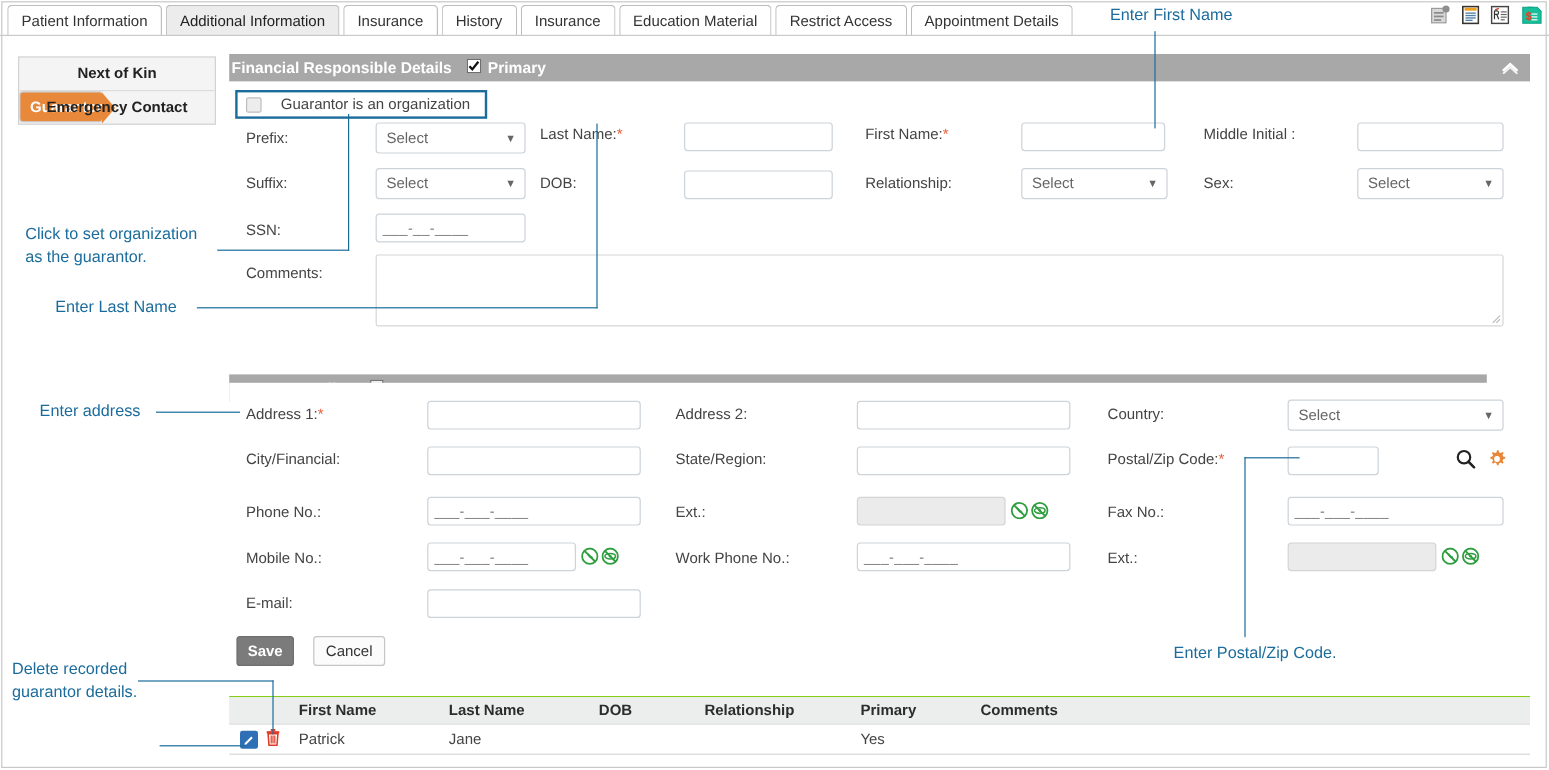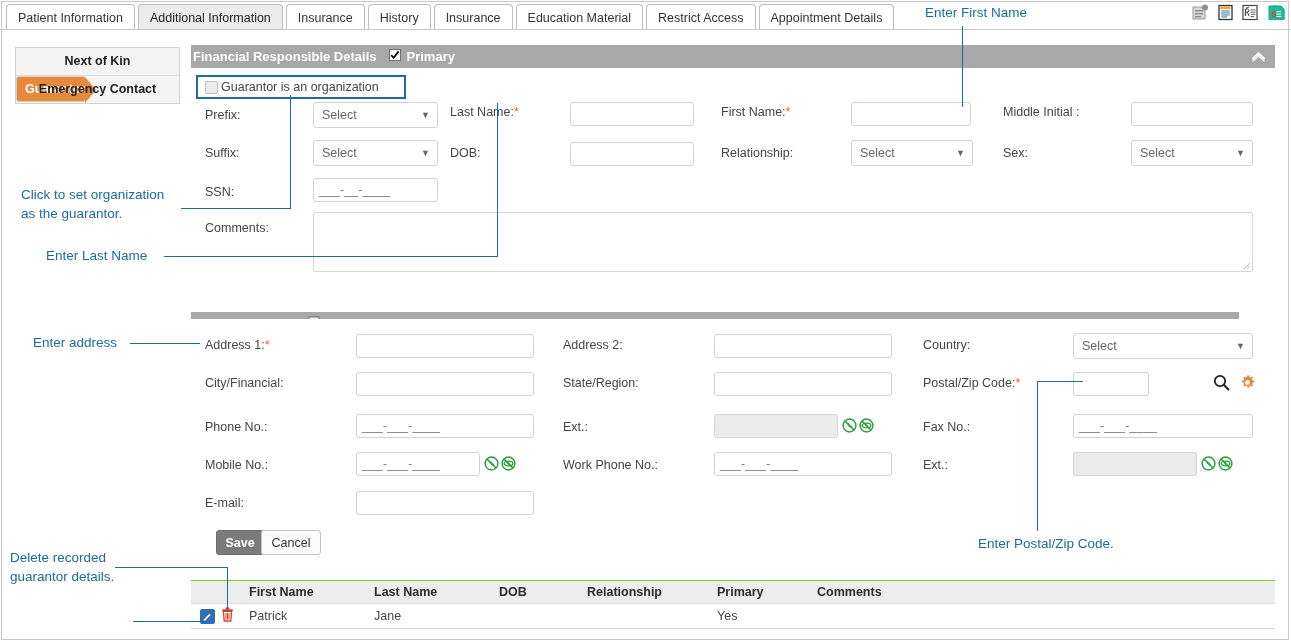--- a/index.html
+++ b/index.html
@@ -182,21 +182,21 @@
         <path d="M2 7.5 L7.5 2.5 L13 7.5" stroke="#ffffff" stroke-width="2.1" fill="none" stroke-linecap="round"></path>
         <path d="M2 10 L7.5 5 L13 10" stroke="#ffffff" stroke-width="1.6" fill="none" stroke-linecap="round" opacity="0.85"></path>
       </svg>
     </span>
   </div>
 
   <div class="panel-body" style="left:191px;top:68px;width:1084px;height:215px;">
 
     <div class="chkwrap" style="left:5px;top:7px;width:210px;height:24px;padding-left:7px;">
       <span class="chkbox" style="position:relative;left:0;top:0;flex:0 0 13px;"></span>
-      <span style="margin-left:3px;font-size:12.5px;color:#444;">Guarantor is an organization</span>
+      <span style="margin-left:16px;font-size:12.5px;color:#444;">Guarantor is an organization</span>
     </div>
 
     <span class="lbl" style="left:14px;top:40px;">Prefix:</span>
     <div class="sel" style="left:122px;top:34px;width:125px;">
       <span>Select</span>
       <span class="caret">▼</span>
     </div>
 
     <span class="lbl" style="left:259px;top:37px;"><span>Last Name:</span><span class="req">*</span></span>
     <input class="inp" style="left: 379px; top: 34px; width: 124px;" value="">
@@ -371,21 +371,21 @@
           <ellipse cx="7.5" cy="7.5" rx="4.4" ry="2.3" fill="none" stroke="#2e9e3e" stroke-width="1.3"></ellipse>
           <circle cx="7.5" cy="7.5" r="1.1" fill="#2e9e3e"></circle>
           <path d="M2.7 2.7 L12.3 12.3" stroke="#2e9e3e" stroke-width="1.6"></path>
         </svg>
       </span>
     </span>
 
     <span class="lbl" style="left:14px;top:177px;">E-mail:</span>
     <input class="inp" style="left: 165px; top: 172px; width: 178px;" value="">
 
-    <div class="btn primary" style="left:25px;top:211px;width:48px;">Save</div>
+    <div class="btn primary" style="left:6px;top:211px;width:48px;">Save</div>
     <div class="btn plain" style="left:70px;top:211px;width:60px;">Cancel</div>
   </div>
 
   <div class="tbl">
     <div class="hdr">
       <div class="c0"></div>
       <div class="c1">First Name</div>
       <div class="c2">Last Name</div>
       <div class="c3">DOB</div>
       <div class="c4">Relationship</div>

